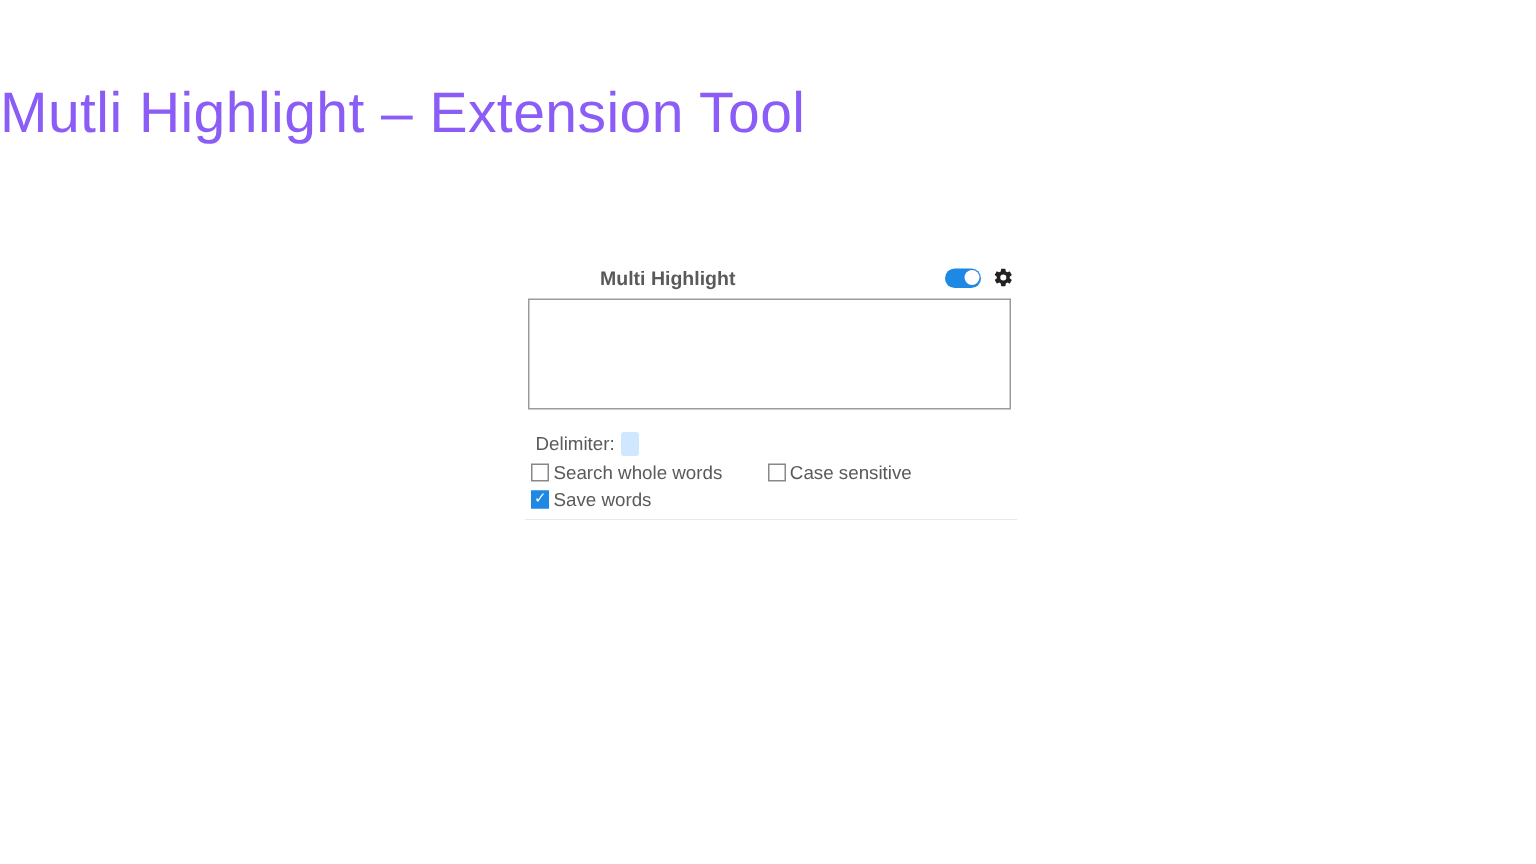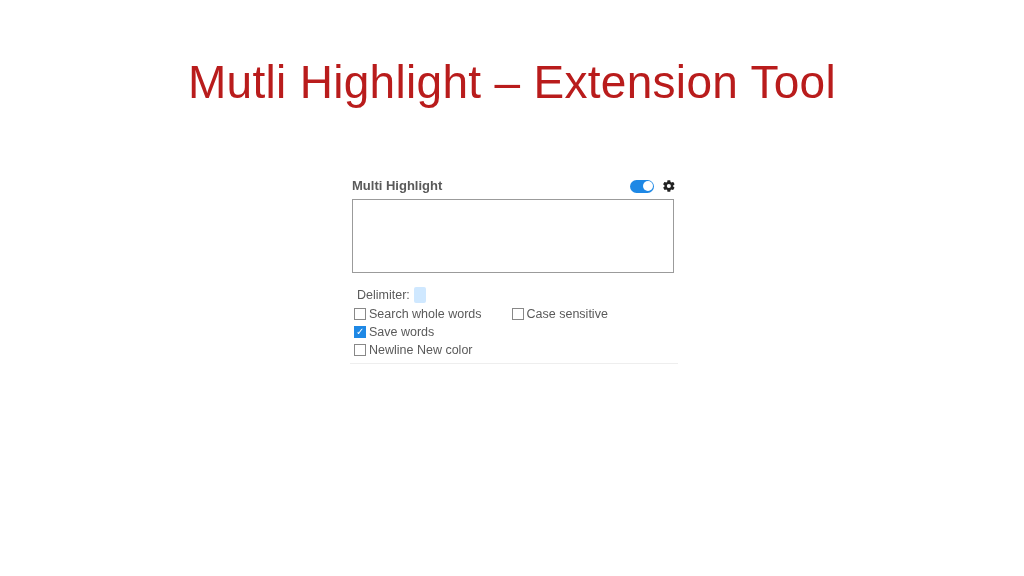--- a/index.html
+++ b/index.html
@@ -8,38 +8,38 @@
   height: 576px;
   background: #fff;
   font-family: Arial, Helvetica, sans-serif;
   position: relative;
 }
 .slide-title {
   position: absolute;
   top: 55px;
   left: 0;
   width: 100%;
-  text-align: center;
-  font-size: 46px;
+  font-size: 38px;
   font-weight: 400;
-  color: #b91c1c;
+  color: #8b5cf6;
   letter-spacing: 0.3px;
 }
 .panel {
   position: absolute;
   top: 178px;
   left: 350px;
   width: 328px;
   background: #fff;
 }
 .panel-header {
   display: flex;
-  align-items: flex-end;
+  align-items: flex-start;
   justify-content: space-between;
   padding: 0 2px 6px 2px;
+  margin-left: 48px;
 }
 .panel-title {
   font-size: 13px;
   font-weight: bold;
   color: #5a5a5a;
 }
 .panel-header-right {
   display: flex;
   align-items: center;
   gap: 8px;
@@ -169,19 +169,15 @@
     <span class="label">Search whole words</span>
     <span class="check gap-left"></span>
     <span class="label">Case sensitive</span>
   </div>
 
   <div class="row">
     <span class="check checked"></span>
     <span class="label">Save words</span>
   </div>
 
-  <div class="row">
-    <span class="check"></span>
-    <span class="label">Newline New color</span>
-  </div>
 
   <div class="panel-divider"></div>
 </div>
 
 </body></html>

